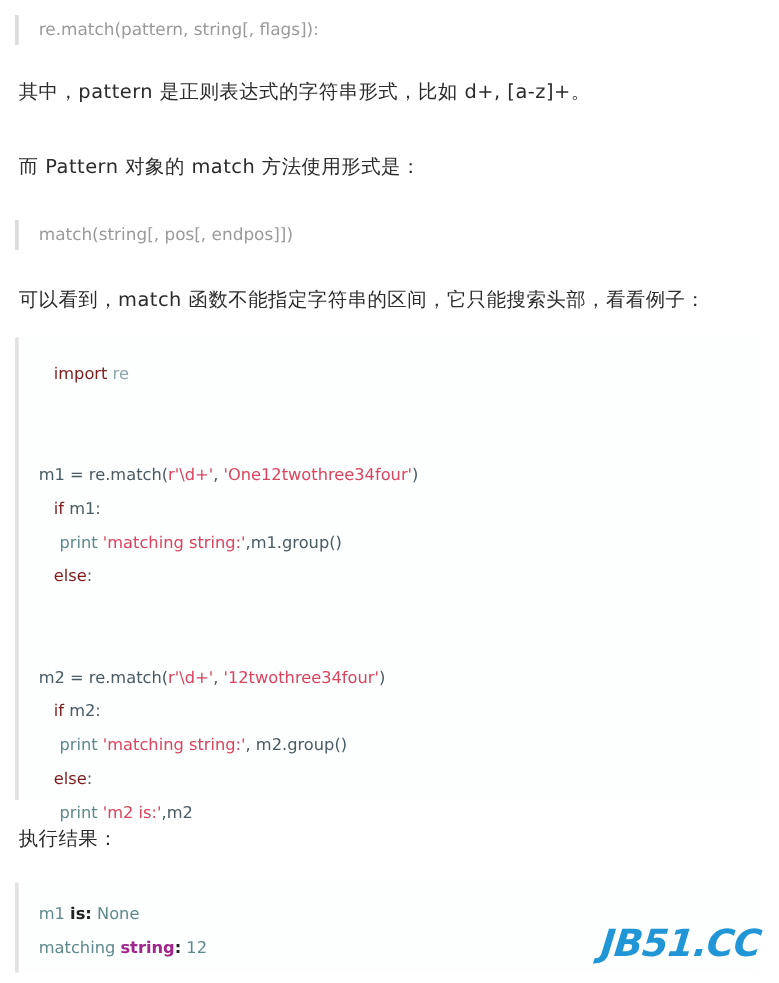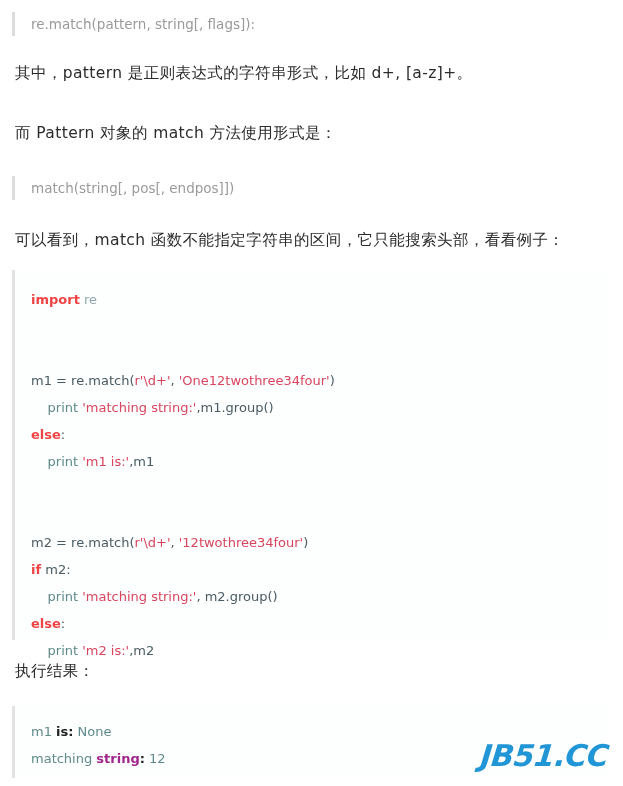--- a/index.html
+++ b/index.html
@@ -75,21 +75,21 @@
   .cl {
     font-family: "DejaVu Sans", "Liberation Sans", sans-serif;
     font-size: 13px;
     line-height: 27px;
     white-space: pre;
     color: #4a5b63;
   }
   .cl.blank { line-height: 27px; color: transparent; }
 
   
-  .kw   { color: #ef4444; font-weight: bold; }
+  .kw   { color: #7f1d1d; font-weight: normal; margin-left: 12px; }
   .name { color: #8fa7b0; }
   .var  { color: #4a5b63; }
   .str  { color: #d9455f; }
   .pr   { color: #5f8a8b; }
   .op   { color: #4a5b63; }
   .out  { color: #5f8a8b; }
   .outkw{ color: #222222; font-weight: bold; }
   .outmag { color: #a1268c; font-weight: bold; }
 
   
@@ -119,23 +119,23 @@
 
   <div class="quote quote-2">match(string[, pos[, endpos]])</div>
 
   <div class="para para-3">可以看到，match 函数不能指定字符串的区间，它只能搜索头部，看看例子：</div>
 
   <div class="codeblock code-main" id="code-main">
       <div class="cl"><span class="kw">import</span><span class="op"> </span><span class="name">re</span></div>
       <div class="cl blank">&nbsp;</div>
       <div class="cl blank">&nbsp;</div>
       <div class="cl"><span class="var">m1 = re.match(</span><span class="str">r'\d+'</span><span class="var">, </span><span class="str">'One12twothree34four'</span><span class="var">)</span></div>
+      <div class="cl"><span class="kw">if</span><span class="var"> m1:</span></div>
       <div class="cl"><span class="op">    </span><span class="pr">print</span><span class="op"> </span><span class="str">'matching string:'</span><span class="var">,m1.group()</span></div>
       <div class="cl"><span class="kw">else</span><span class="var">:</span></div>
-      <div class="cl"><span class="op">    </span><span class="pr">print</span><span class="op"> </span><span class="str">'m1 is:'</span><span class="var">,m1</span></div>
       <div class="cl blank">&nbsp;</div>
       <div class="cl blank">&nbsp;</div>
       <div class="cl"><span class="var">m2 = re.match(</span><span class="str">r'\d+'</span><span class="var">, </span><span class="str">'12twothree34four'</span><span class="var">)</span></div>
       <div class="cl"><span class="kw">if</span><span class="var"> m2:</span></div>
       <div class="cl"><span class="op">    </span><span class="pr">print</span><span class="op"> </span><span class="str">'matching string:'</span><span class="var">, m2.group()</span></div>
       <div class="cl"><span class="kw">else</span><span class="var">:</span></div>
       <div class="cl"><span class="op">    </span><span class="pr">print</span><span class="op"> </span><span class="str">'m2 is:'</span><span class="var">,m2</span></div>
     </div>
 
   <div class="para para-4">执行结果：</div>

